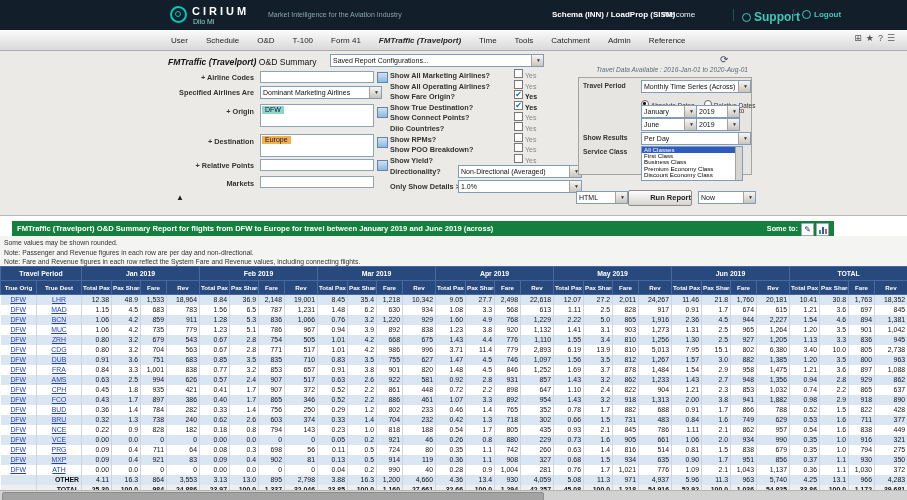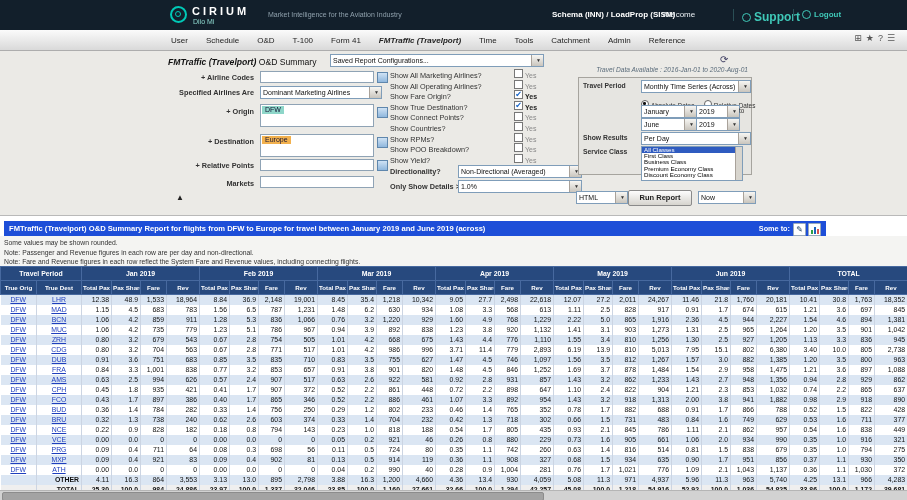--- a/index.html
+++ b/index.html
@@ -35,41 +35,41 @@
   .sel::after{content:"";position:absolute;right:0;top:0;width:11px;height:100%;background:linear-gradient(#f7f6f3,#c9c5bd);border-left:1px solid #a9a29a}
   .sel::before{content:"\25BC";position:absolute;right:2px;top:0;font-size:5px;color:#333;z-index:1}
   .inp{position:absolute;width:110px;height:10px;border:1px solid #8fa3b5;background:#fff;font-size:7.5px;padding:0 1px}
   .obox{position:absolute;width:110px;height:19px;border:1px solid #8fa3b5;background:#fff;font-size:7px;padding:1px}
   .chip{display:inline-block;padding:0 3px;line-height:8px;font-size:7px;color:#113}
   .chip.origin{background:#8ed6c9}
   .chip.dest{background:#f2b14e}
   .lookup{position:absolute;width:9px;height:9px;background:linear-gradient(#cfe2f4,#8fb7dd);border:1px solid #5f87ad}
   .cb-list{position:absolute;left:390px;top:17px;width:185px}
   .cb-row{height:10.6px;line-height:10.6px;white-space:nowrap}
-  .cb-label{font-size:7.3px;font-weight:normal;color:#333;display:inline-block;min-width:122px}
+  .cb-label{font-size:7.3px;font-weight:bold;color:#333;display:inline-block;min-width:122px}
   .cb{display:inline-block;width:7px;height:7px;border:1px solid #777;background:#fff;font-size:8px;line-height:7px;
       color:#1464c8;text-align:center;vertical-align:middle;margin:0 2px}
   .yes{font-size:7px;color:#888}
   .yes.on{color:#222;font-weight:bold}
   .radio{display:inline-block;width:6px;height:6px;border:1px solid #666;border-radius:50%;background:#fff;position:relative;vertical-align:middle;margin-right:2px}
   .radio.on::after{content:"";position:absolute;left:1.2px;top:1.2px;width:2.6px;height:2.6px;border-radius:50%;background:#111}
   .rlabel{font-size:6.4px;color:#333;margin-right:5px}
   .panel{position:absolute;left:578px;top:26px;width:172px;height:96px;background:#e6e5e1;border:1px solid #a6a49e}
   .pl{position:absolute;font-size:6.8px;font-weight:bold;color:#333}
   .tda{position:absolute;left:530px;top:15px;width:218px;font-size:6.6px;color:#5a6b7a;text-align:right;font-style:italic}
   .listbox{position:absolute;background:#fff;border:1px solid #7f9db9;overflow:hidden}
   .listbox::after{content:"";position:absolute;right:0;top:0;width:6px;height:100%;background:#d8d5ce;border-left:1px solid #a9a29a}
   .sc-opt{font-size:6.2px;line-height:6.2px;height:6.2px;padding:0 2px;white-space:nowrap}
   .sc-opt.selected{background:#2f5bc0;color:#fff}
   .btn{position:absolute;background:linear-gradient(#fdfdfd,#d6d4ce);border:1px solid #8a8a8a;border-radius:2px;
-       font-size:7.5px;font-weight:bold;color:#222;height:14px;line-height:13px;text-align:center}
+       font-size:7.5px;font-weight:bold;color:#222;height:14px;line-height:13px;text-align:right}
   .collapse{position:absolute;left:176px;top:142px;font-size:8px;color:#222}
   .refresh{position:absolute;left:720px;top:3px;font-size:10px;color:#446}
   
-  .reportbar{position:absolute;left:4px;top:221px;width:822px;height:15px;background:#1d4ed8;color:#fff}
+  .reportbar{position:absolute;left:12px;top:221px;width:822px;height:15px;background:#15803d;color:#fff}
   .reportbar .rt{position:absolute;left:5px;top:3px;font-size:7.6px;font-weight:bold;white-space:nowrap}
   .sendto{position:absolute;right:36px;top:3px;font-size:7.3px;font-weight:bold}
   .chipico{position:absolute;top:2px;width:11px;height:11px;background:#fff;border:1px solid #9ab;border-radius:1px;text-align:center;font-size:8px;line-height:11px;color:#246}
   .chart-bars{position:absolute;top:2px;width:11px;height:11px;background:#fff;border:1px solid #9ab;border-radius:1px}
   .chart-bars i{position:absolute;bottom:1px;width:2px;background:#2f9e44;display:block}
   .chart-bars i:nth-child(1){left:2px;height:4px}
   .chart-bars i:nth-child(2){left:5px;height:7px;background:#1c62b8}
   .chart-bars i:nth-child(3){left:8px;height:5px;background:#d9534f}
   .notes{position:absolute;left:0;top:236px;width:907px;height:30px;background:#f4f4f2;font-size:6.8px;color:#333;
          line-height:9.5px;padding:2px 0 0 4px;box-sizing:border-box}
@@ -155,21 +155,21 @@
 
     <div class="lbl r" style="left:160px;top:128px;width:94px">Markets</div>
     <input class="inp" style="left: 260px; top: 125px;">
 
     <div class="cb-list">
         <div class="cb-row"><span class="cb-label">Show All Marketing Airlines?</span><span class="cb"></span><span class="yes">Yes</span></div>
         <div class="cb-row"><span class="cb-label">Show All Operating Airlines?</span><span class="cb"></span><span class="yes">Yes</span></div>
         <div class="cb-row"><span class="cb-label">Show Fare Origin?</span><span class="cb checked">✔</span><span class="yes on">Yes</span></div>
         <div class="cb-row"><span class="cb-label">Show True Destination?</span><span class="cb checked">✔</span><span class="yes on">Yes</span></div>
         <div class="cb-row"><span class="cb-label">Show Connect Points?</span><span class="cb"></span><span class="yes">Yes</span></div>
-        <div class="cb-row"><span class="cb-label">Show Countries?</span><span class="cb"></span><span class="yes">Yes</span></div>
+        <div class="cb-row"><span class="cb-label">Diio Countries?</span><span class="cb"></span><span class="yes">Yes</span></div>
         <div class="cb-row"><span class="cb-label">Show RPMs?</span><span class="cb"></span><span class="yes">Yes</span></div>
         <div class="cb-row"><span class="cb-label">Show POO Breakdown?</span><span class="cb"></span><span class="yes">Yes</span></div>
         <div class="cb-row"><span class="cb-label">Show Yield?</span><span class="cb"></span><span class="yes">Yes</span></div>
       </div>
     <div class="lbl" style="left:390px;top:116px">Directionality?</div>
     <div class="sel" style="left:458px;top:114px;width:106px"><span>Non-Directional (Averaged)</span></div>
     <div class="lbl" style="left:390px;top:131px">Only Show Details &gt;</div>
     <div class="sel" style="left:458px;top:129px;width:106px"><span>1.0%</span></div>
 
     <div class="tda">Travel Data Available :  2016-Jan-01 to 2020-Aug-01</div>

